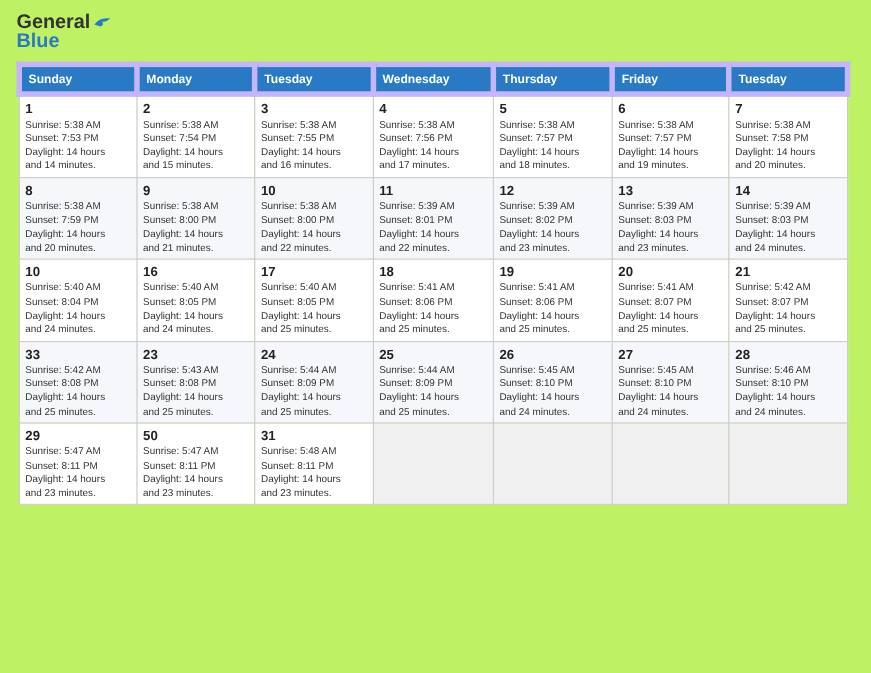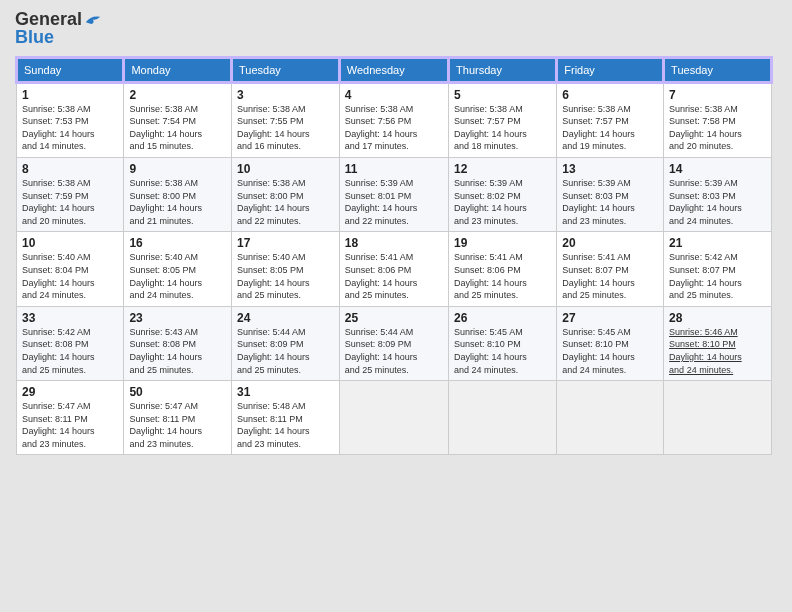--- a/index.html
+++ b/index.html
@@ -6,21 +6,21 @@
     body {
       font-family: Arial, sans-serif;
       background: #fff;
       width: 792px;
       height: 612px;
       overflow: hidden;
     }
     .page {
       width: 792px;
       min-height: 612px;
-      background: #e5e5e5;
+      background: #bef264;
       padding: 10px 19px 10px 15px;
     }
     .header {
       display: flex;
       justify-content: space-between;
       align-items: flex-start;
       margin-bottom: 8px;
     }
     .logo {
       display: flex;
@@ -59,22 +59,22 @@
       width: 100%;
       border-collapse: collapse;
       font-size: 9.5px;
     }
     .calendar th {
       background: #2979c4;
       color: #fff;
       text-align: left;
       padding: 5px 6px;
       font-size: 11px;
-      font-weight: normal;
-      border: 3px solid #c4b5fd;
+      font-weight: bold;
+      border: 5px solid #c4b5fd;
     }
     .calendar td {
       vertical-align: top;
       padding: 4px 5px;
       border: 1px solid #ccc;
       width: 113px;
       min-height: 70px;
       background: #fff;
     }
     .calendar tr:nth-child(even) td {
@@ -320,21 +320,21 @@
           </td>
           <td>
             <span class="day-num">27</span>
             <div class="day-info" style="white-space: pre-line;">Sunrise: 5:45 AM
 Sunset: 8:10 PM
 Daylight: 14 hours
 and 24 minutes.</div>
           </td>
           <td>
             <span class="day-num">28</span>
-            <div class="day-info" style="white-space: pre-line; text-decoration: underline;">Sunrise: 5:46 AM
+            <div class="day-info" style="white-space: pre-line;">Sunrise: 5:46 AM
 Sunset: 8:10 PM
 Daylight: 14 hours
 and 24 minutes.</div>
           </td>
         </tr>
         <tr>
           <td>
             <span class="day-num">29</span>
             <div class="day-info" style="white-space: pre-line;">Sunrise: 5:47 AM
 Sunset: 8:11 PM

